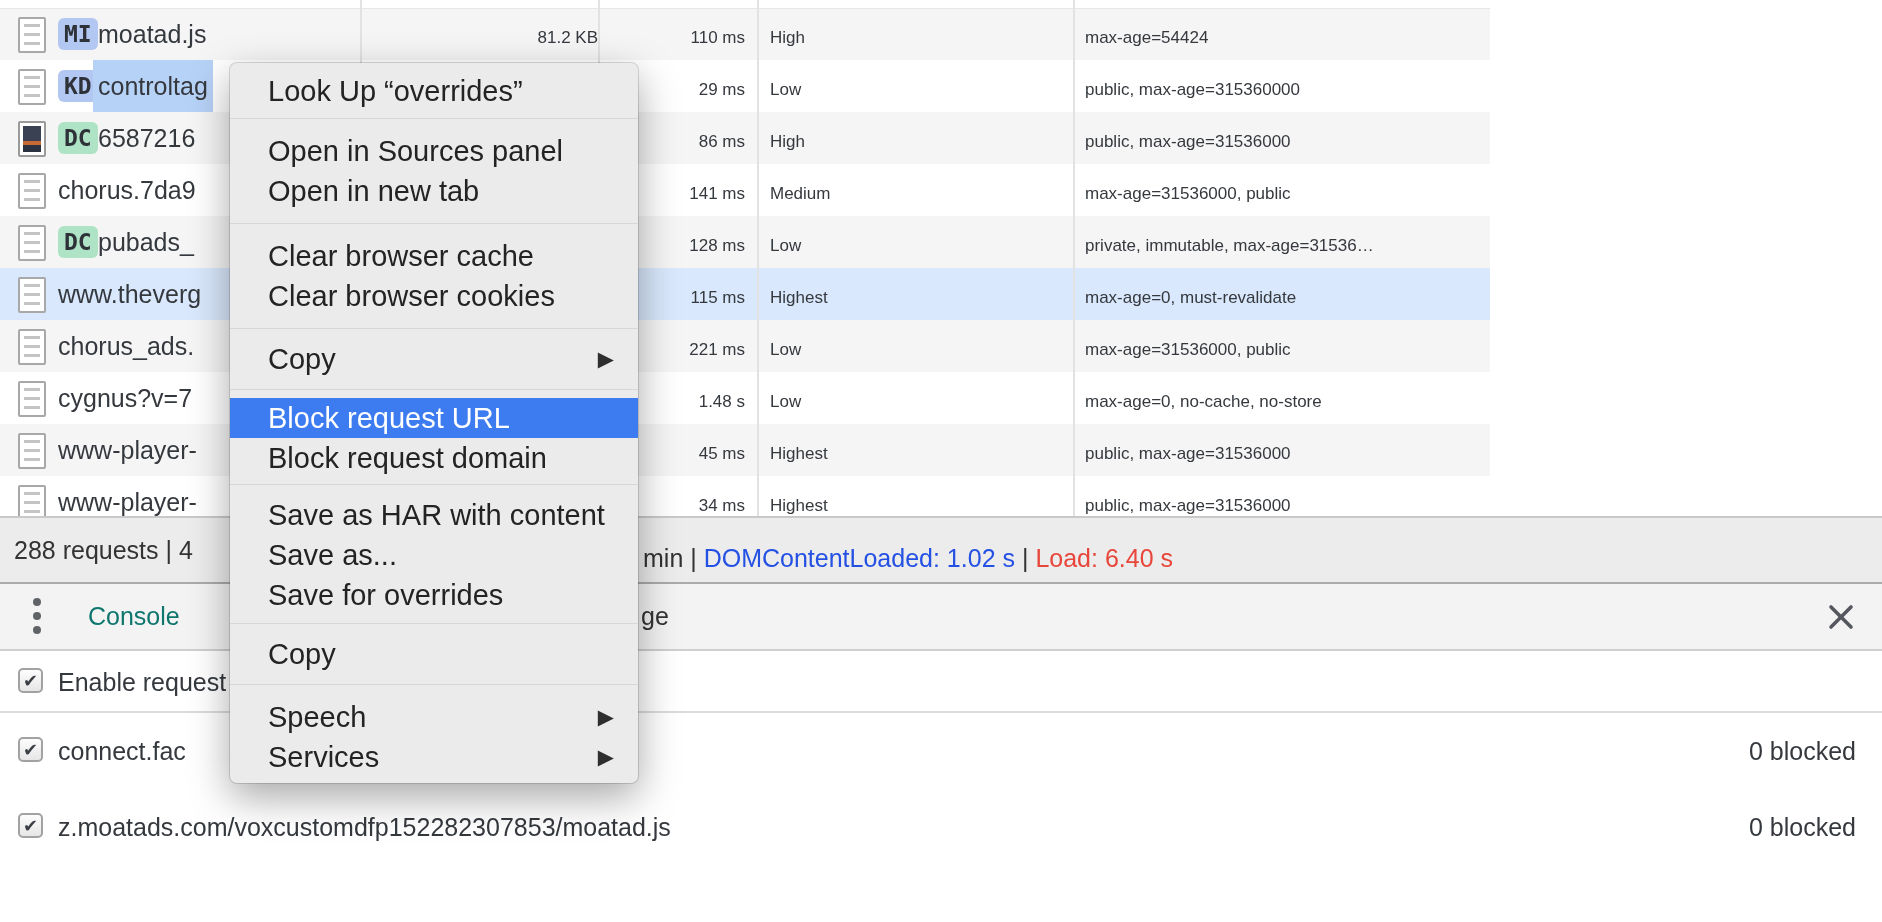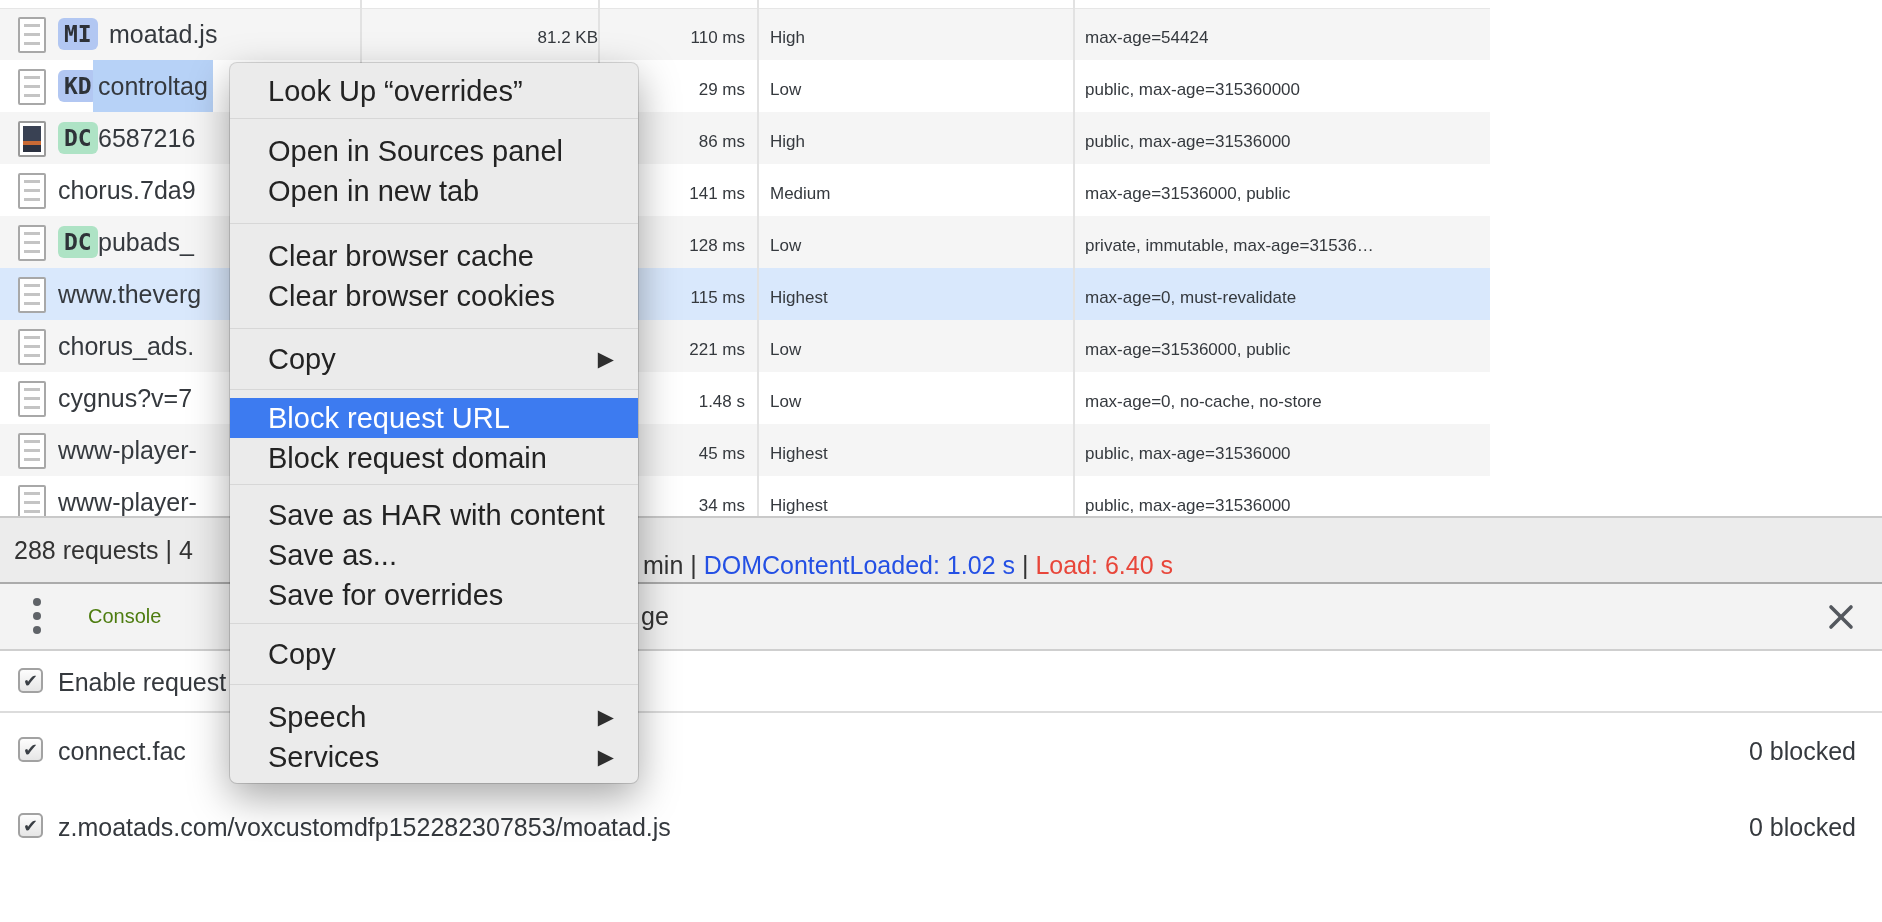--- a/index.html
+++ b/index.html
@@ -49,34 +49,34 @@
   .wf-bar { position:absolute; border-radius:1px; }
   .wf-bar.blue { background:#4c84ee; }
   .wf-bar.green { background:#4ba25c; }
   .wf-bar.gray { background:#c9c9c9; }
 
   
   .summary-bar { position:absolute; left:0; top:516px; width:1882px; height:66px;
                  background:#ececec; border-top:2px solid #c9c9c9; font-size:25px;
                  color:#333; }
   .summary-left { position:absolute; left:14px; top:0; height:64px; line-height:64px; white-space:nowrap; }
-  .summary-right { position:absolute; left:643px; top:15px; height:80px; line-height:64px; white-space:nowrap; }
+  .summary-right { position:absolute; left:643px; top:8px; height:80px; line-height:64px; white-space:nowrap; }
   .sum-blue { color:#2450e4; }
   .sum-red { color:#e8463a; }
 
   
   .drawer-toolbar { position:absolute; left:0; top:582px; width:1882px; height:69px;
                     background:#f3f3f3; border-top:2px solid #ababab;
                     border-bottom:2px solid #cfcfcf; }
   .kebab { position:absolute; left:33px; top:14px; width:8px; height:38px; }
   .kebab i { position:absolute; left:0; width:8px; height:8px; border-radius:50%;
              background:#5f6368; }
   .kebab i:nth-child(1){top:0;} .kebab i:nth-child(2){top:14px;} .kebab i:nth-child(3){top:28px;}
   .console-tab { position:absolute; left:88px; top:0; height:65px; line-height:65px;
-                 font-size:20px; color:#4d7c0f; }
+                 font-size:25px; color:#0f766e; }
   .partial-tab { position:absolute; left:641px; top:0; height:84px; line-height:65px;
                  font-size:25px; color:#333; }
   .close-btn { position:absolute; right:24px; top:16px; width:34px; height:34px; cursor:pointer; }
 
   
   .blocking-panel { position:absolute; left:0; top:651px; width:1882px; height:271px; background:#fff; }
   .enable-row { position:absolute; left:0; top:0; width:1882px; height:62px;
                 border-bottom:2px solid #dcdcdc; }
   .pattern-row { position:absolute; left:0; width:1882px; height:76px; }
   .mac-checkbox { position:absolute; left:18px; width:25px; height:25px; border-radius:5px;
@@ -107,21 +107,21 @@
 
 <div id="app">
 
   <div class="network-pane">
     <div id="rows-host">
         <div class="net-row zebra" style="top: 8px;">
           <div class="doc-icon">
             <div class="doc-lines"></div>
           </div>
           <div class="badge blue">MI</div>
-          <span class="name-text" style="left: 98px; padding-left: 11px;">moatad.js</span>
+          <span class="name-text" style="left: 98px;">moatad.js</span>
           <div class="cell size">81.2 KB</div>
           <div class="cell time">110 ms</div>
           <div class="cell priority">High</div>
           <div class="cell cc">max-age=54424</div>
         </div>
         <div class="net-row" style="top: 60px;">
           <div class="doc-icon">
             <div class="doc-lines"></div>
           </div>
           <div class="badge blue">KD</div>

